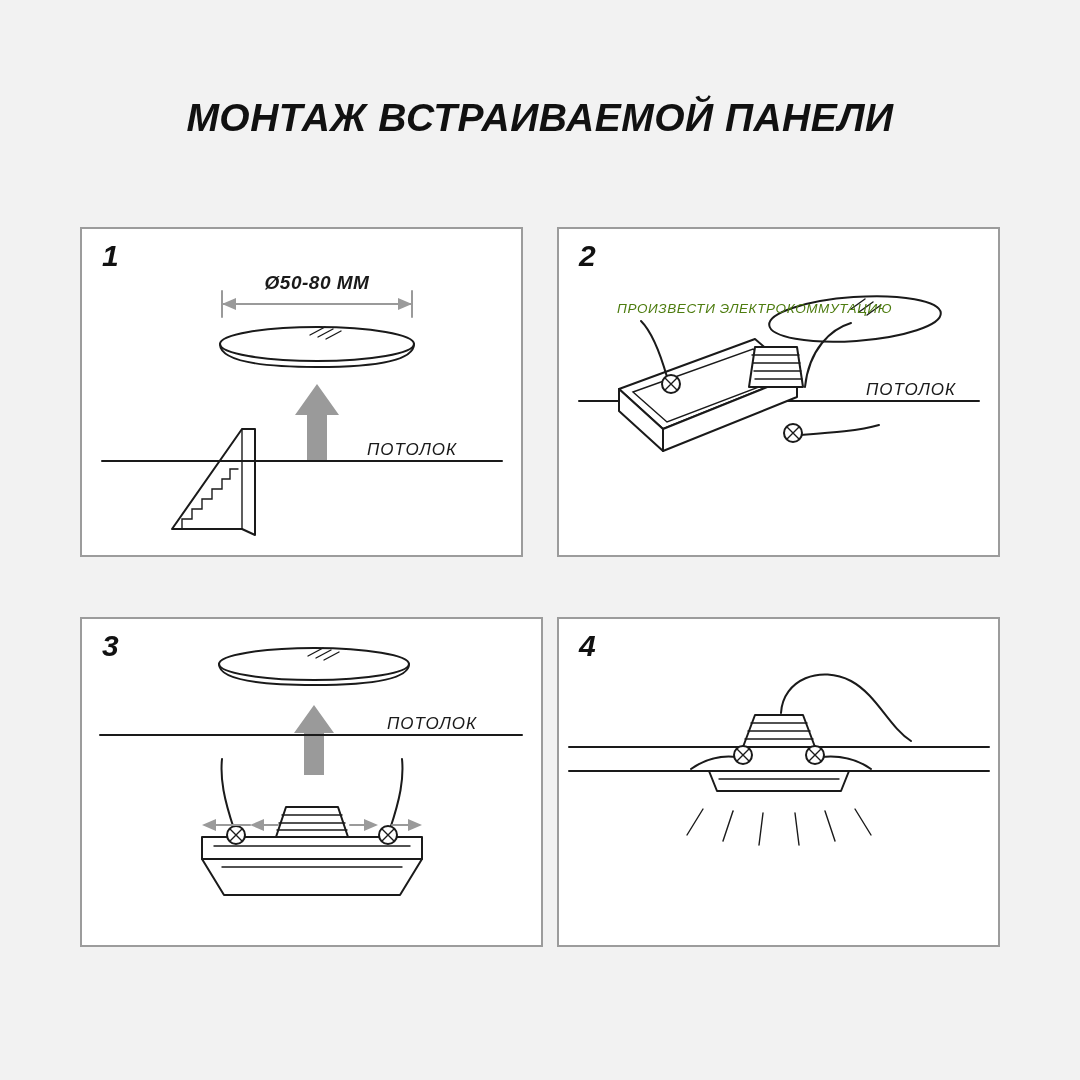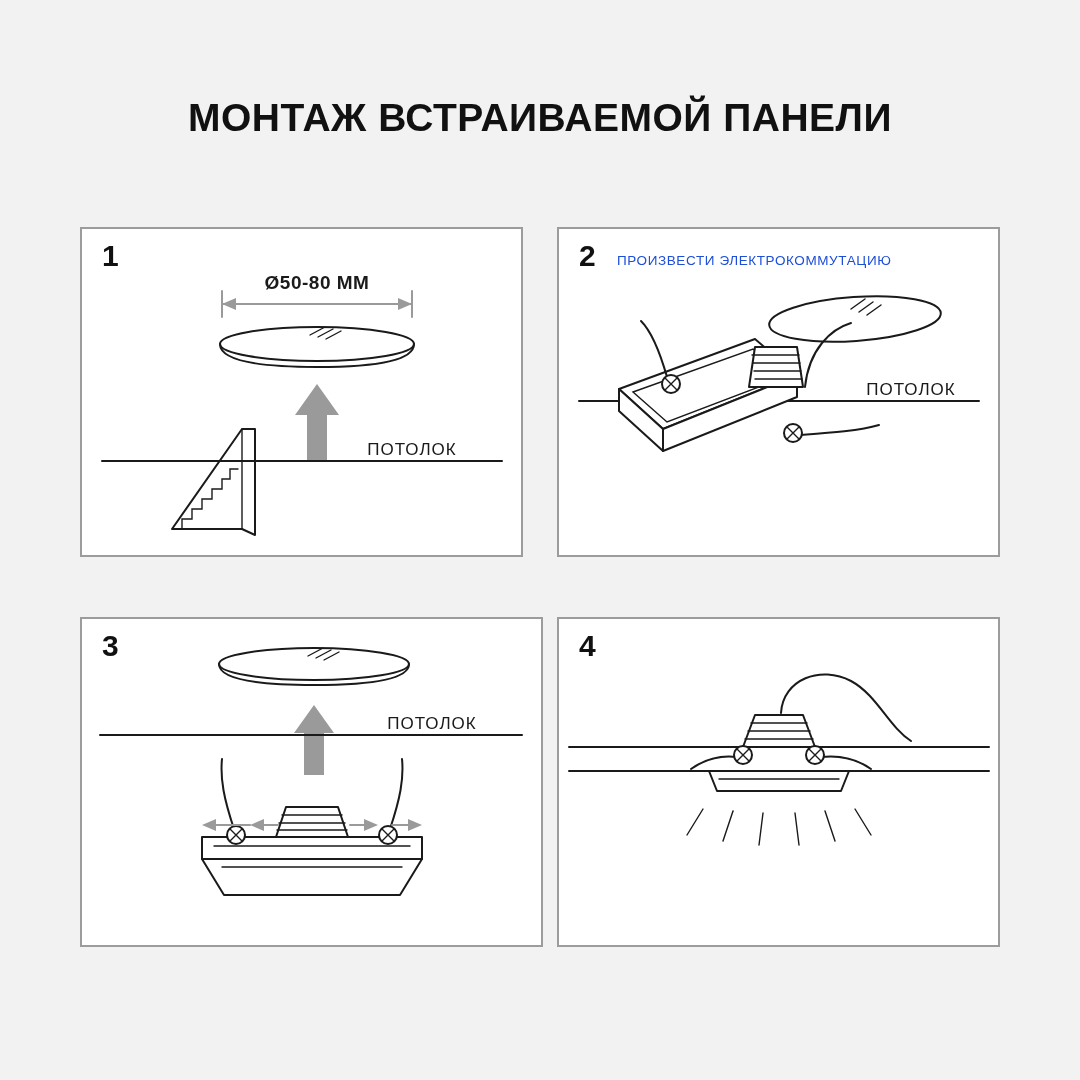--- a/index.html
+++ b/index.html
@@ -11,20 +11,21 @@
     height: 1080px;
     background: #f2f2f2;
     font-family: "Liberation Sans", sans-serif;
     color: #1a1a1a;
     overflow: hidden;
   }
   .page {
     position: relative;
     width: 1080px;
     height: 996px;
+    font-style: italic;
   }
   .title {
     position: absolute;
     top: 96px;
     left: 0;
     width: 1080px;
     text-align: center;
     font-size: 39px;
     font-weight: bold;
     letter-spacing: 0.5px;
@@ -53,22 +54,23 @@
     left: 20px;
     top: 10px;
     font-size: 30px;
     font-weight: bold;
     color: #111;
   }
   .caption {
     position: absolute;
     font-size: 13.5px;
     letter-spacing: 0.6px;
-    color: #1d4ed8;
+    color: #4d7c0f;
     white-space: nowrap;
+    margin-top: 48px;
   }
   .cap-p2 { left: 58px; top: 24px; }
   .cap-p3 { left: 18px; bottom: 14px; }
 
   svg { display: block; }
   .stroke {
     fill: none;
     stroke: #1a1a1a;
     stroke-width: 2;
     stroke-linecap: round;

